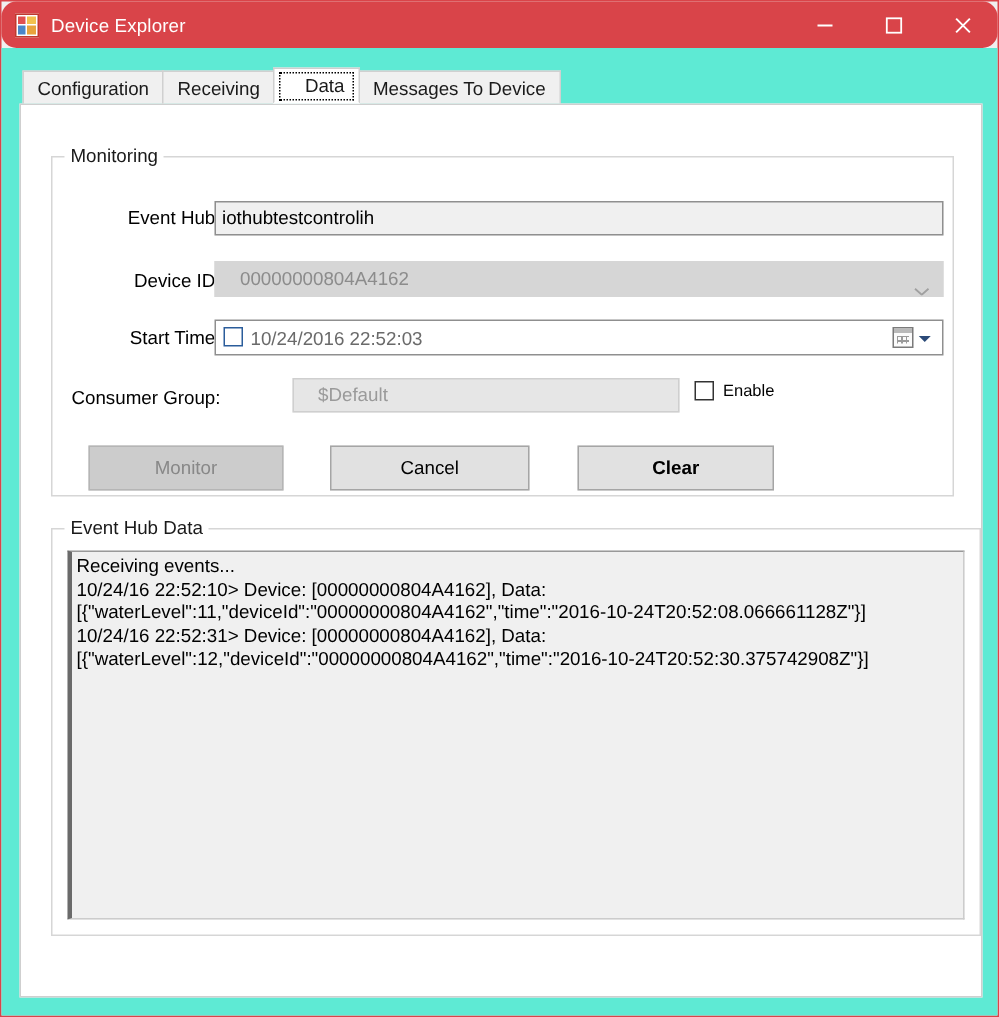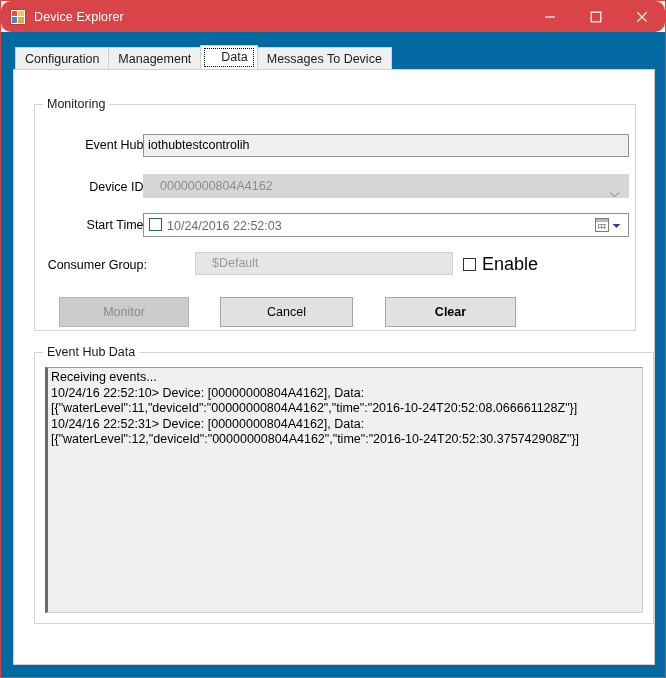--- a/index.html
+++ b/index.html
@@ -83,21 +83,21 @@
     align-items: center;
     justify-content: center;
     color: #ffffff;
   }
   .win-btn svg { display: block; }
 
   
   .client {
     flex: 1 1 auto;
     position: relative;
-    background: #0369a1;
+    background: #5eead4;
     padding: 0;
   }
   .tabcontrol {
     position: absolute;
     left: 12px;
     top: 13px;
     width: 642px;
     bottom: 12px;
   }
   .tabstrip {
@@ -316,21 +316,21 @@
     gap: 6px;
   }
   .cb-box {
     width: 13px;
     height: 13px;
     box-sizing: border-box;
     border: 1px solid #333333;
     background: #ffffff;
   }
   .cb-label {
-    font-size: 18px;
+    font-size: 11px;
     color: #000000;
   }
 
   
   .btn {
     position: absolute;
     box-sizing: border-box;
     height: 30px;
     border: 1px solid #a5a5a5;
     background: #e1e1e1;
@@ -416,21 +416,21 @@
   </div>
 
   <div class="client">
     <div class="tabcontrol">
 
       <div class="tabstrip">
         <div class="tab">
           <span>Configuration</span>
         </div>
         <div class="tab">
-          <span>Management</span>
+          <span>Receiving</span>
         </div>
         <div class="tab selected">
           <span>Data</span>
           <span class="focus-ring"></span>
         </div>
         <div class="tab">
           <span>Messages To Device</span>
         </div>
       </div>
 

